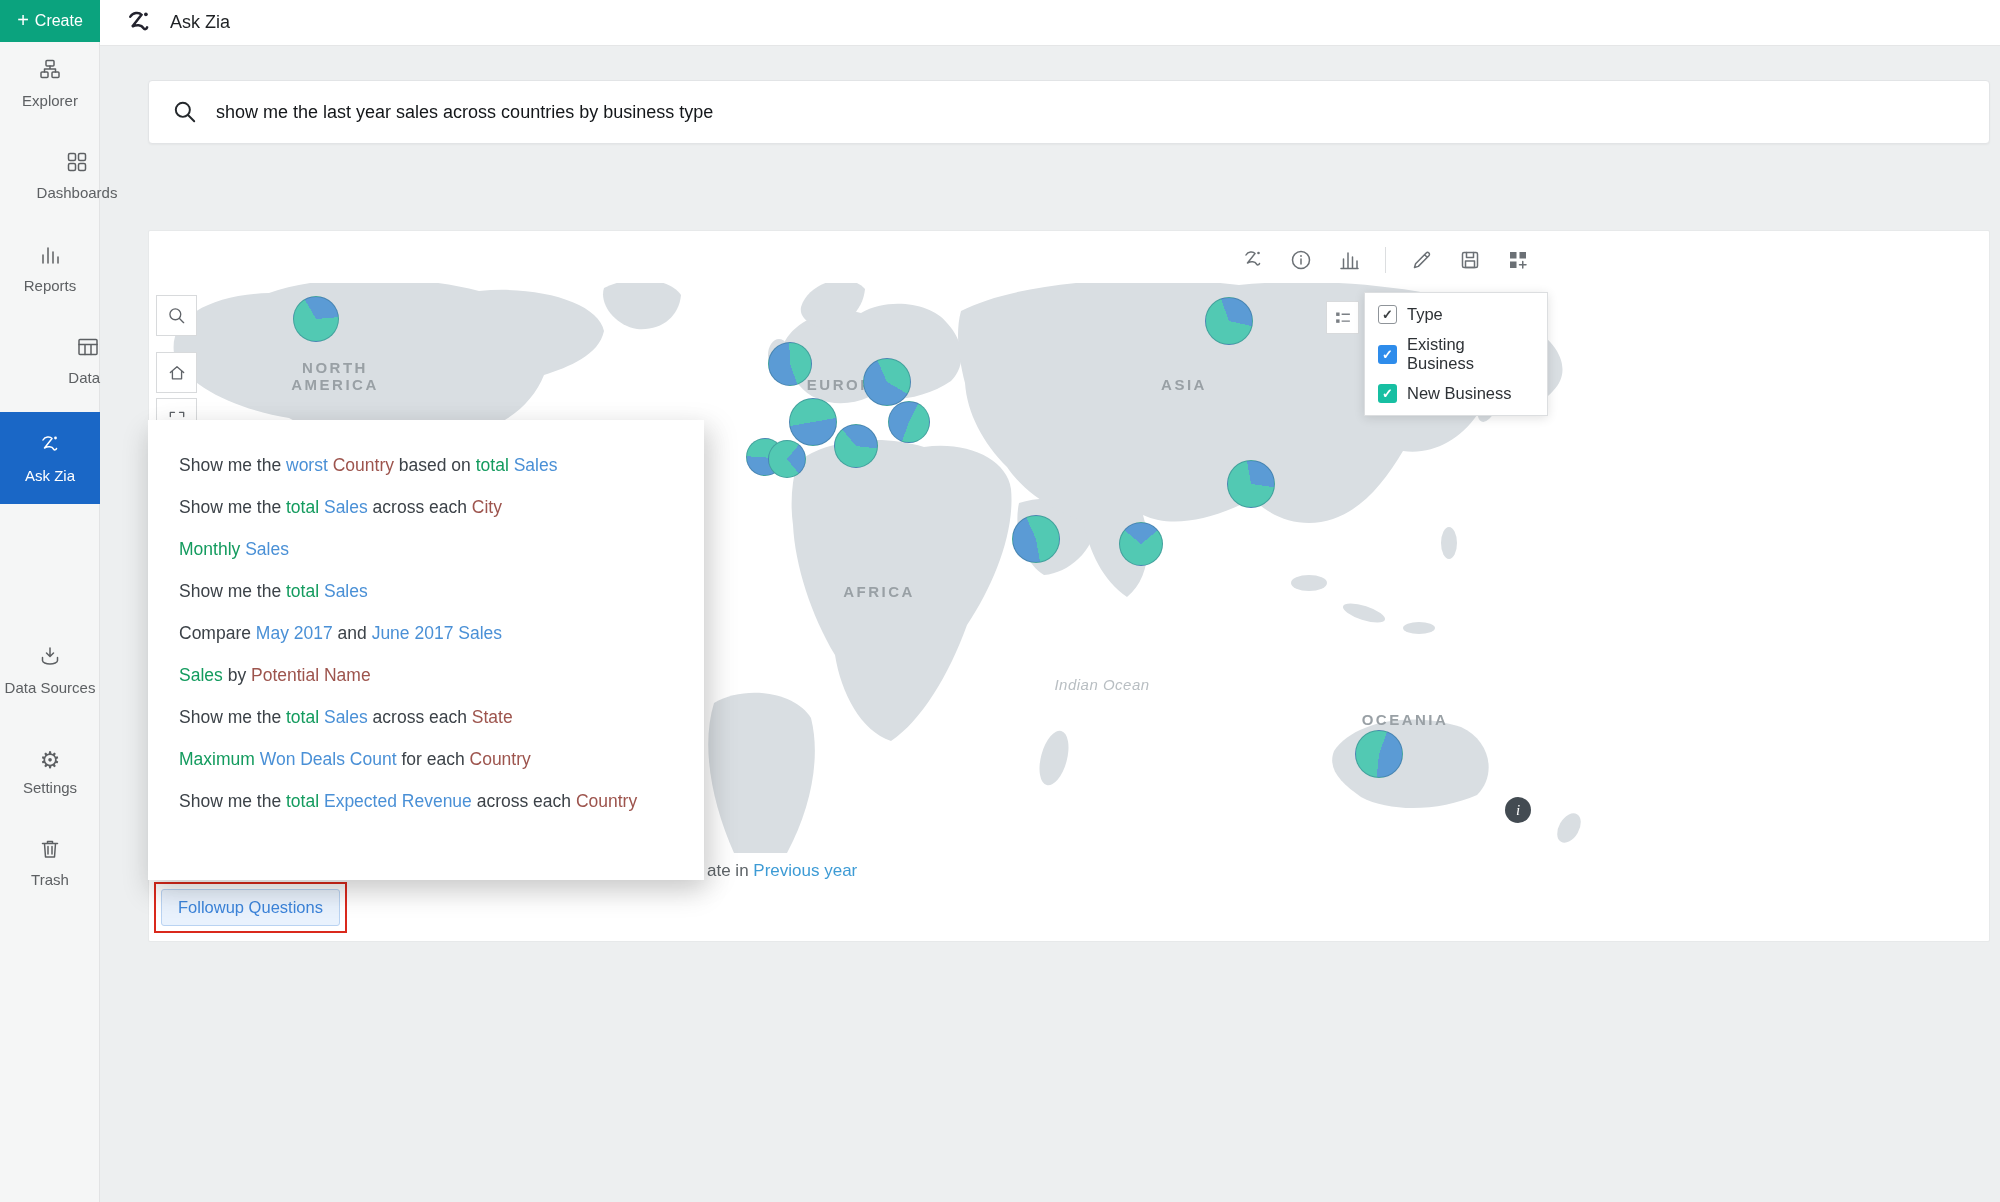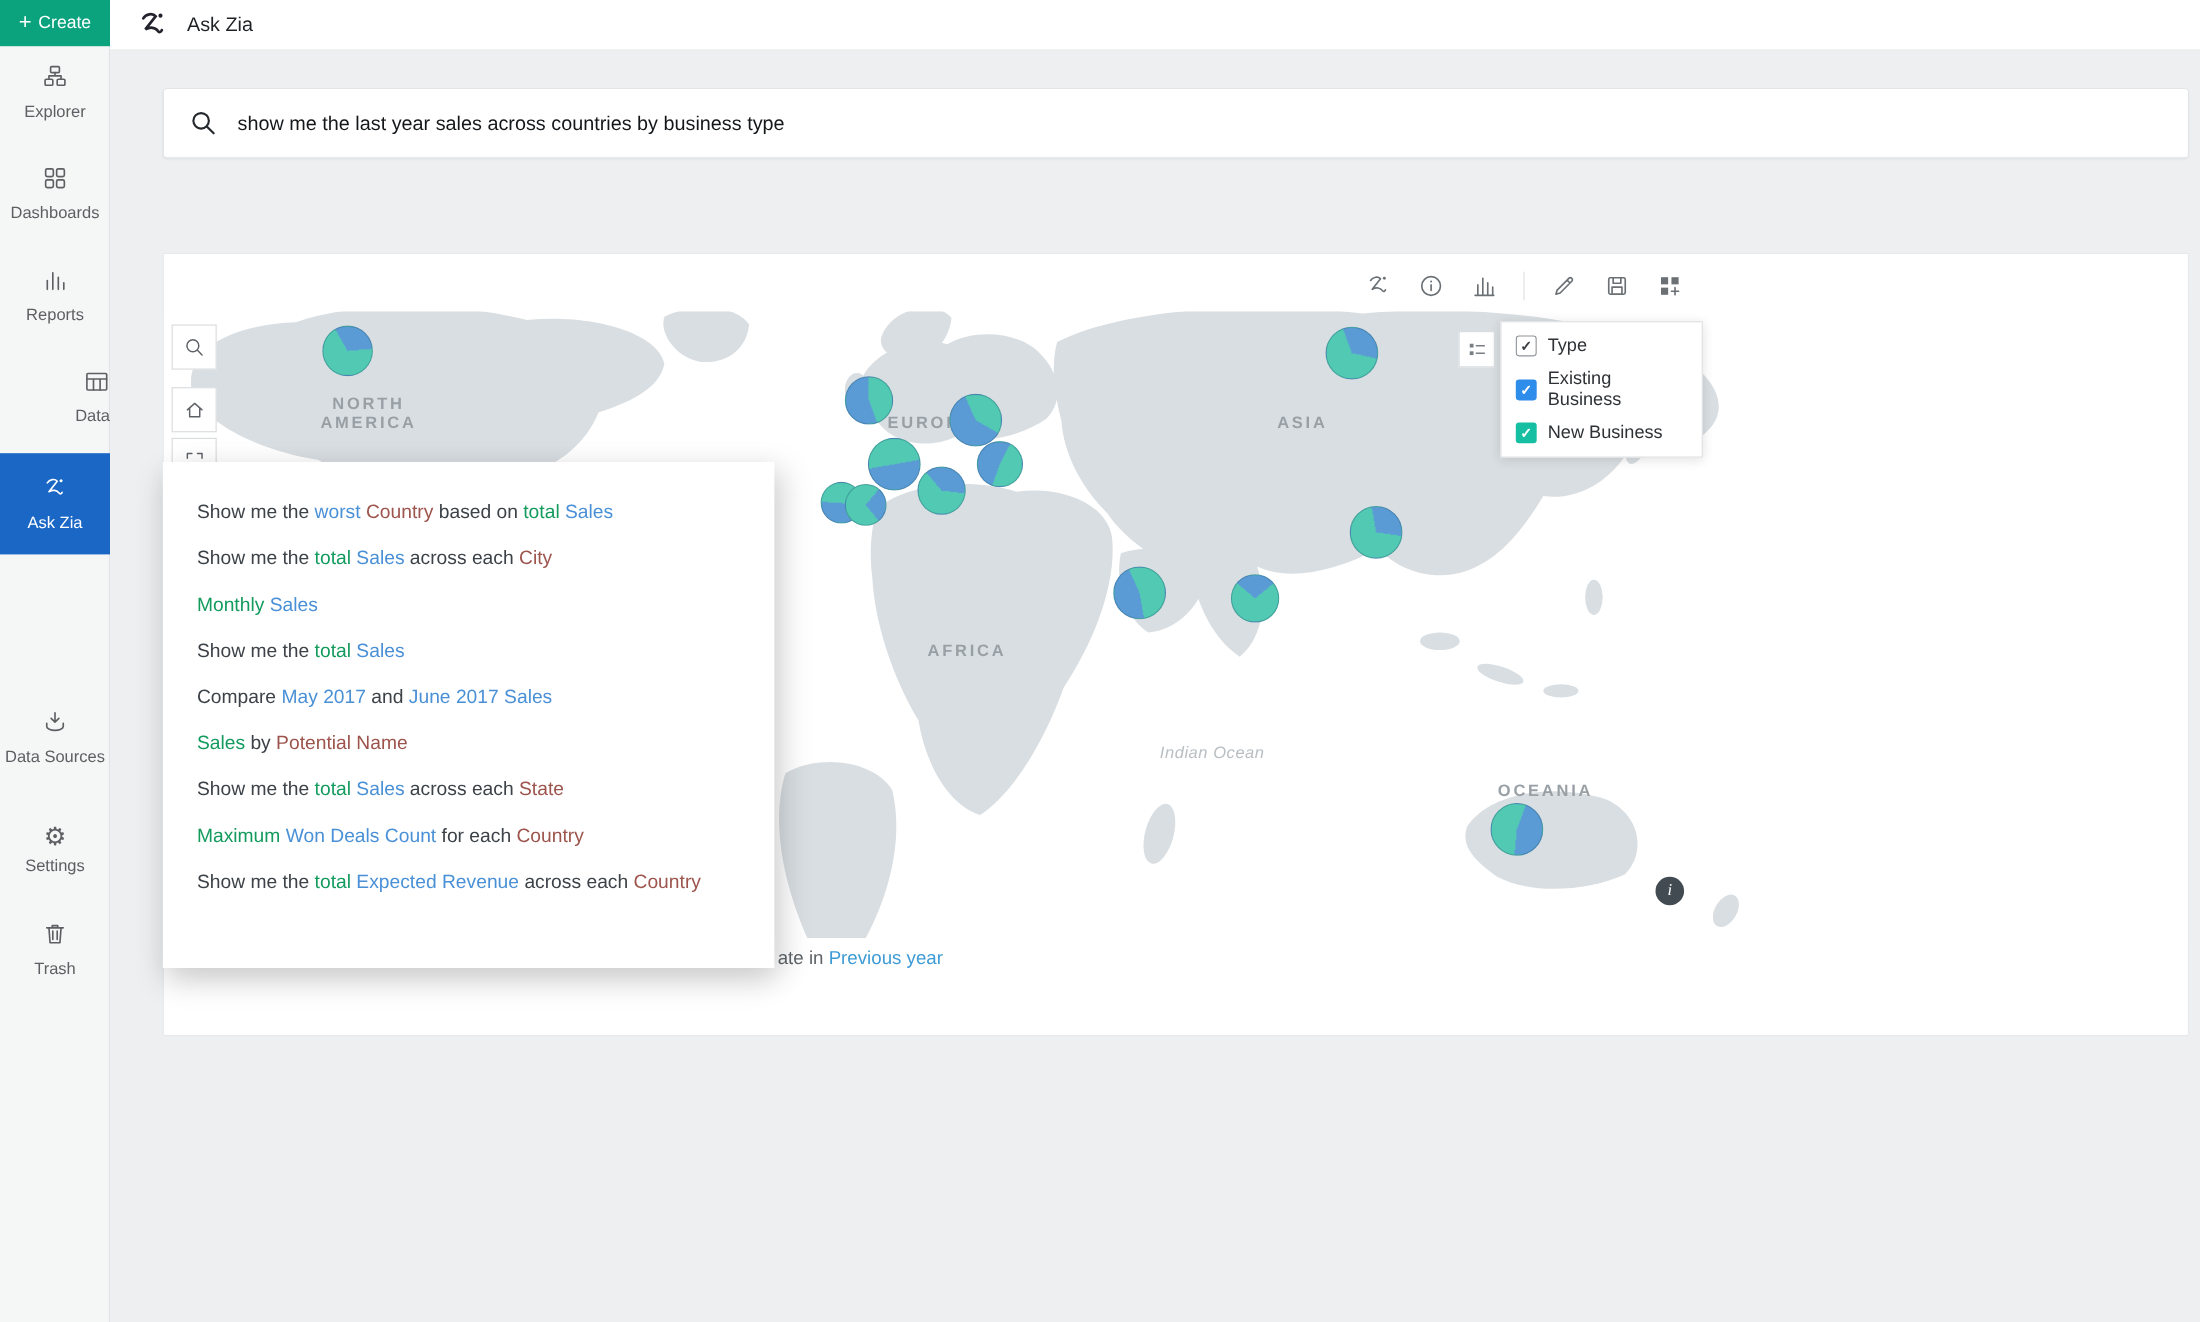--- a/index.html
+++ b/index.html
@@ -14,21 +14,21 @@
                 background: #0ba37e; color: #fff; border: none; cursor: pointer;
                 display: flex; align-items: center; justify-content: center; gap: 6px;
                 font-size: 16px; font-family: inherit; }
   .create-plus { font-size: 20px; margin-top: -2px; font-weight: 400; }
   .side-item { position: absolute; left: 0; width: 100px; display: flex;
                flex-direction: column; align-items: center; gap: 7px;
                color: #5d6063; font-size: 15px; cursor: pointer; text-align: center; }
   .side-item svg { stroke: #5d6063; fill: none; stroke-width: 1.5;
                    stroke-linecap: round; stroke-linejoin: round; }
   .side-item .gear-glyph { font-size: 23px; line-height: 24px; height: 24px; }
-  .si-explorer { top: 58px; } .si-dashboards { top: 150px; } .si-reports { top: 243px; }
+  .si-explorer { top: 58px; } .si-dashboards { top: 150px; margin-left: 27px; } .si-reports { top: 243px; }
   .si-data { top: 335px; align-items: flex-end; }
   .si-askzia { top: 412px; height: 92px; justify-content: center; background: #1a67c6; color: #fff; }
   .si-askzia svg { stroke: #fff; }
   .si-datasources { top: 645px; } .si-settings { top: 748px; } .si-trash { top: 837px; }
 
   
   .topbar { position: absolute; left: 100px; top: 0; width: 1900px; height: 46px;
             background: #fff; border-bottom: 1px solid #e5e6e7; display: flex; align-items: center; }
   .topbar-logo { margin-left: 22px; display: flex; align-items: center; }
   .topbar-logo svg { stroke: #23232e; fill: none; stroke-width: 2; stroke-linecap: round; }
@@ -338,20 +338,23 @@
         </div>
       </div>
 
       <div class="map-info">i</div>
     </div>
 
     <div class="caption">
       <span>ate in </span><span class="caption-link">Previous year</span>
     </div>
 
+    <div class="followup-annotation">
+      <button class="followup-btn">Followup Questions</button>
+    </div>
   </section>
 
   <div class="panel" id="suggestion-list">
       <div class="sugg-row"><span class="seg-base">Show me the </span><span class="seg-blue">worst</span><span class="seg-base"> </span><span class="seg-maroon">Country</span><span class="seg-base"> based on </span><span class="seg-green">total </span><span class="seg-blue">Sales</span></div>
       <div class="sugg-row"><span class="seg-base">Show me the </span><span class="seg-green">total </span><span class="seg-blue">Sales</span><span class="seg-base"> across each </span><span class="seg-maroon">City</span></div>
       <div class="sugg-row"><span class="seg-green">Monthly </span><span class="seg-blue">Sales</span></div>
       <div class="sugg-row"><span class="seg-base">Show me the </span><span class="seg-green">total </span><span class="seg-blue">Sales</span></div>
       <div class="sugg-row"><span class="seg-base">Compare </span><span class="seg-blue">May 2017</span><span class="seg-base"> and </span><span class="seg-blue">June 2017</span><span class="seg-base"> </span><span class="seg-blue">Sales</span></div>
       <div class="sugg-row"><span class="seg-green">Sales</span><span class="seg-base"> by </span><span class="seg-maroon">Potential Name</span></div>
       <div class="sugg-row"><span class="seg-base">Show me the </span><span class="seg-green">total </span><span class="seg-blue">Sales</span><span class="seg-base"> across each </span><span class="seg-maroon">State</span></div>

